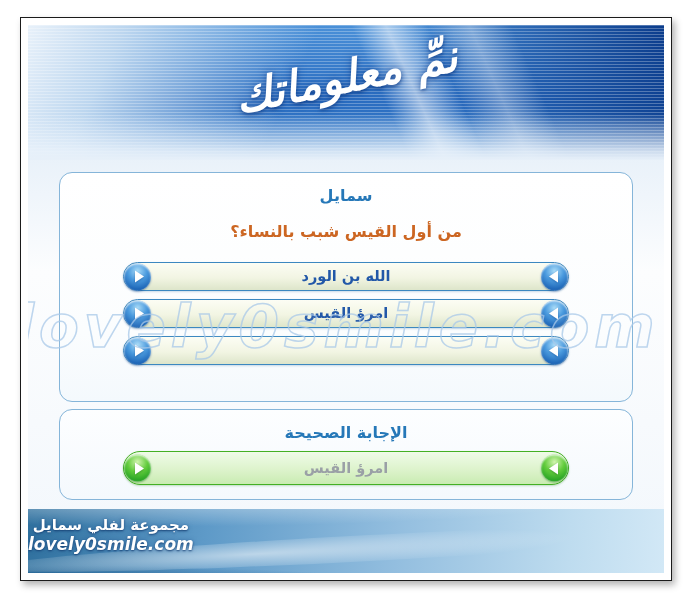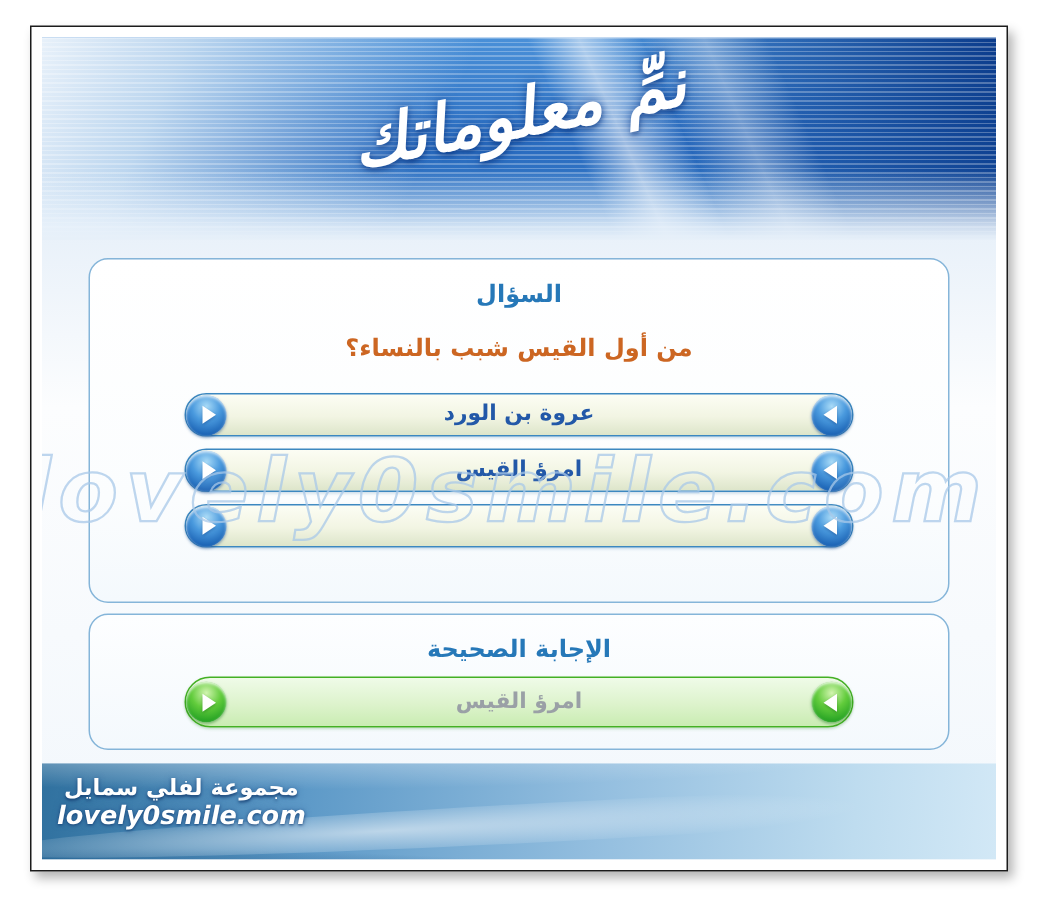--- a/index.html
+++ b/index.html
@@ -103,51 +103,51 @@
     background:
       radial-gradient(95% 75% at 8% 135%, #174f80 0%, rgba(23,79,128,0) 62%),
       radial-gradient(130% 95% at 22% -25%, rgba(255,255,255,0.55) 0%, rgba(255,255,255,0) 55%),
       linear-gradient(94deg, #30719f 0%, #5e9ac8 28%, #93bedf 58%, #bedcef 85%, #d2e8f6 100%);
   }
   .footer::before { 
     content:""; position:absolute; left:-40px; top:26px; width:120%; height:26px;
     background:radial-gradient(60% 100% at 35% 50%, rgba(255,255,255,0.55) 0%, rgba(255,255,255,0) 70%);
     transform:rotate(-3deg); border-radius:50%;
   }
-  .credits { position:absolute; left:10px; top:7px; text-align:center; direction:rtl; z-index:2; }
+  .credits { position:absolute; left:0; top:7px; text-align:center; direction:rtl; z-index:2; }
   .credit-ar { color:#ffffff; font-weight:bold; font-size:15px;
                text-shadow:0 1px 2px rgba(20,60,110,0.85), 0 0 4px rgba(40,90,150,0.6); }
   .credit-en { color:#ffffff; font-weight:bold; font-style:italic; font-size:17px; direction:ltr;
                text-shadow:0 1px 2px rgba(20,60,110,0.85), 0 0 4px rgba(40,90,150,0.6); }
 
   .rtl { direction:rtl; }
 </style>
 </head>
 <body>
 
 <div class="frame">
   <div class="content">
 
     <div class="header">
       <div class="calligraphy">نمِّ معلوماتك</div>
     </div>
 
     <div class="watermark">lovely0smile.com</div>
 
     <div class="panel question-panel rtl">
-      <div class="panel-title">السؤال</div>
+      <div class="panel-title">سمايل</div>
       <div class="question-text">من أول القيس شبب بالنساء؟</div>
 
       <div class="options">
 
         <div class="bar">
           <span class="btn-circle btn-left">
             <span class="tri-right"></span>
           </span>
-          <span class="bar-label">عروة بن الورد</span>
+          <span class="bar-label">الله بن الورد</span>
           <span class="btn-circle btn-right">
             <span class="tri-left"></span>
           </span>
         </div>
 
         <div class="bar">
           <span class="btn-circle btn-left">
             <span class="tri-right"></span>
           </span>
           <span class="bar-label">امرؤ القيس</span>

